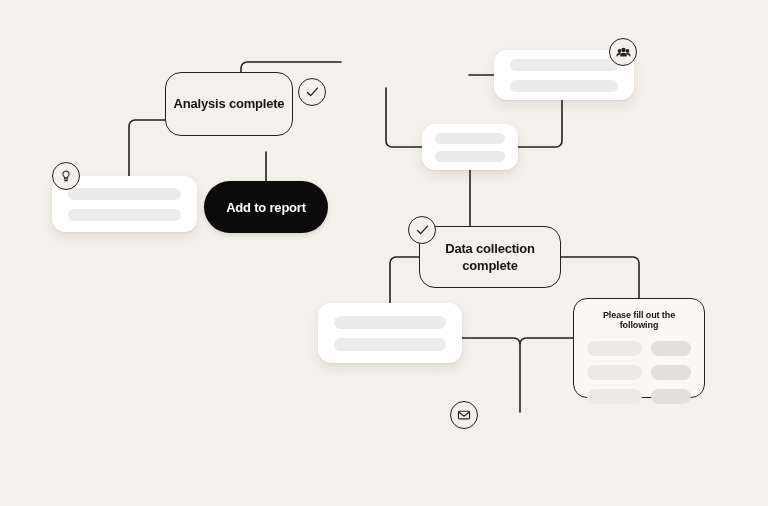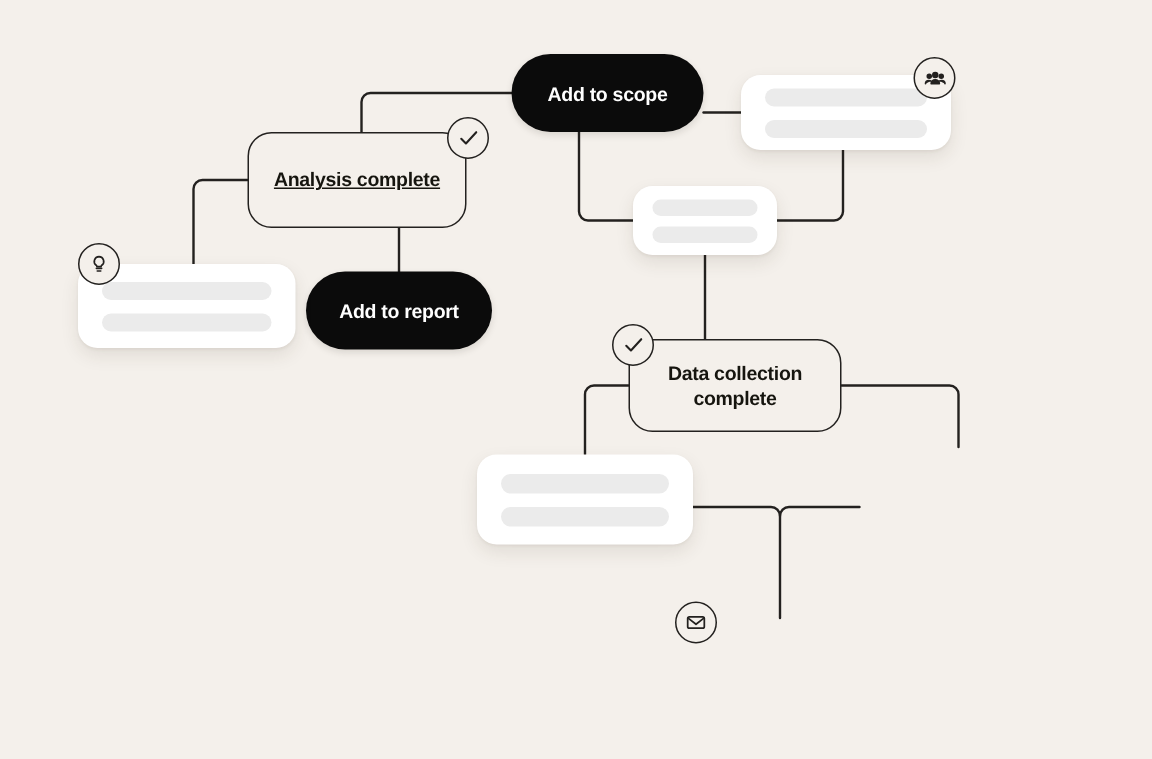--- a/index.html
+++ b/index.html
@@ -163,25 +163,22 @@
 
       <path d="M561,257 L633,257 A6,6 0 0 1 639,263 L639,298"></path>
 
       <path d="M462,338 L514,338 A6,6 0 0 1 520,344 L520,412"></path>
 
       <path d="M573,338 L526,338 A6,6 0 0 0 520,344"></path>
 
     </g>
   </svg>
 
-  <div class="node pill" id="n-add-to-scope" style="left:341px; top:36px; width:128px; height:52px; font-size:13px;">
-    <span>Add to scope</span>
-  </div>
-
-  <div class="node outline-node" id="n-analysis-complete" style="left:165px; top:88px; width:146px; height:64px; font-size:13px;text-decoration:underline;">
+
+  <div class="node outline-node" id="n-analysis-complete" style="left:165px; top:72px; width:128px; height:64px; font-size:13px;">
     <span>Analysis complete</span>
   </div>
   <div class="badge" style="left:298px; top:78px;">
     <svg width="15" height="15" viewBox="0 0 24 24" fill="none" stroke="#23211f" stroke-width="2.2" stroke-linecap="round" stroke-linejoin="round">
       <polyline points="4,12 9,17 20,5"></polyline>
     </svg>
   </div>
 
   <div class="node outline-node" id="n-data-collection" style="left:419px; top:226px; width:142px; height:62px; font-size:13px;">
     <span>Data collection complete</span>
@@ -233,14 +230,31 @@
   <div class="node card" id="c-middle" style="left:422px; top:124px; width:96px; height:46px; padding:0 13px; gap:7px;">
     <div class="bar" style="width:100%; height:11px;"></div>
     <div class="bar" style="width:100%; height:11px;"></div>
   </div>
 
   <div class="node card" id="c-lower" style="left:318px; top:303px; width:144px; height:60px;">
     <div class="bar" style="width:100%; height:13px;"></div>
     <div class="bar" style="width:100%; height:13px;"></div>
   </div>
 
+  <div class="node form-card" id="c-form" style="left:573px; top:298px; width:132px; height:100px;">
+    <div class="form-title">Please fill out the following</div>
+    <div class="form-rows">
+      <div class="form-row">
+        <div class="f-wide"></div>
+        <div class="f-narrow"></div>
+      </div>
+      <div class="form-row">
+        <div class="f-wide"></div>
+        <div class="f-narrow"></div>
+      </div>
+      <div class="form-row">
+        <div class="f-wide"></div>
+        <div class="f-narrow"></div>
+      </div>
+    </div>
+  </div>
 
 </div>
 
 </body></html>

